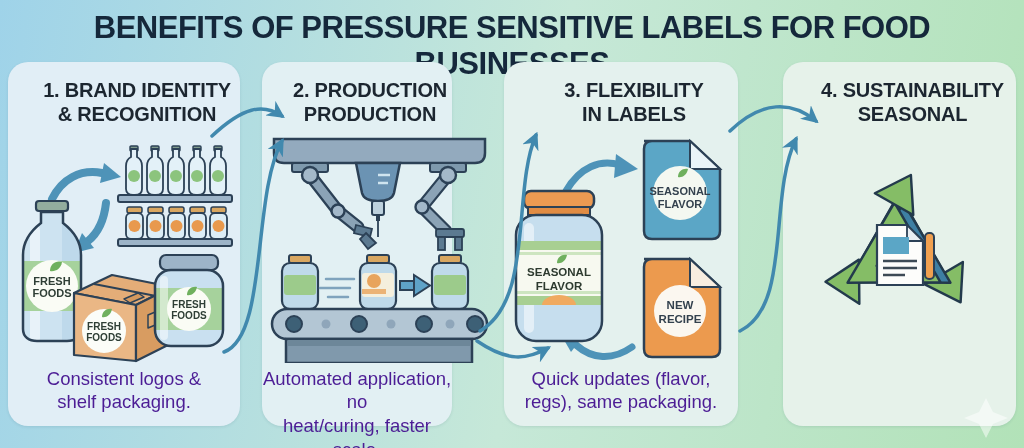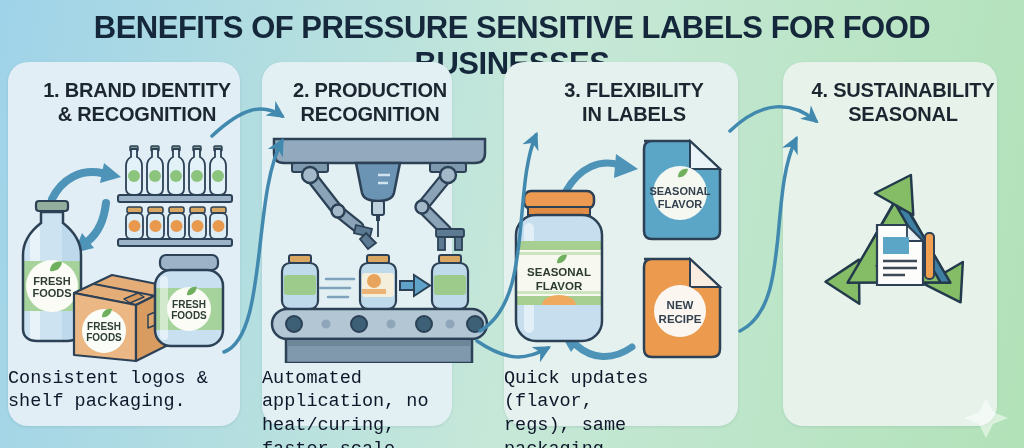--- a/index.html
+++ b/index.html
@@ -6,25 +6,25 @@
   body{width:1024px;height:448px;overflow:hidden;font-family:"Liberation Sans",sans-serif;}
   #stage{position:relative;width:1024px;height:448px;
     background:linear-gradient(100deg,#9fd3e9 0%,#c6e8d8 52%,#b2e2b8 100%);}
   .title{position:absolute;top:10px;left:0;width:1024px;text-align:center;
     font-size:31px;font-weight:800;letter-spacing:-0.5px;color:#15283b;}
   .panel{position:absolute;top:62px;height:364px;border-radius:20px;
     box-shadow:0 1px 3px rgba(40,80,100,.12);}
   .p1{left:8px;width:232px;background:#e1eef6;}
   .p2{left:262px;width:190px;background:#e2f0f3;}
   .p3{left:504px;width:234px;background:#e4f1ee;}
-  .p4{left:783px;width:214px;background:#e6f2ea;}
+  .p4{left:783px;width:233px;background:#e6f2ea;}
   .heading{margin-top:16px;text-align:center;font-size:20px;font-weight:700;
     line-height:1.22;color:#1c2630;letter-spacing:-0.2px;margin-left:26px;}
   .illus{display:block;margin:6px auto 0 auto;}
-  .caption{text-align:left;font-size:18.5px;color:#0f172a;line-height:1.28;margin-top:4px;font-family:Liberation Mono, monospace;}
+  .caption{text-align:center;font-size:18.5px;color:#4c1d95;line-height:1.28;margin-top:4px;}
   .overlay{position:absolute;top:0;left:0;z-index:5;pointer-events:none;}
   svg text{font-family:"Liberation Sans",sans-serif;}
 </style>
 </head>
 <body>
 
 <div id="stage">
 
   <div class="title">BENEFITS OF PRESSURE SENSITIVE LABELS FOR FOOD BUSINESSES</div>
 
@@ -126,21 +126,21 @@
     </svg>
     <div class="caption">
       <div>Consistent logos &amp;</div>
       <div>shelf packaging.</div>
     </div>
   </div>
 
   <div class="panel p2">
     <div class="heading">
       <div>2. PRODUCTION</div>
-      <div>RECOGNITION</div>
+      <div>PRODUCTION</div>
     </div>
     <svg class="illus" width="235" height="230" viewBox="0 0 235 230">
       <defs>
         <g id="beltjar">
           <rect x="7" y="0" width="22" height="8" rx="2" fill="#d9a761" stroke="#2c4156" stroke-width="2"></rect>
           <rect x="0" y="8" width="36" height="46" rx="8" fill="#bfdaea" stroke="#2c4156" stroke-width="2.2"></rect>
           <rect x="2" y="20" width="32" height="20" rx="3" fill="#9ccb8b"></rect>
         </g>
       </defs>
 

